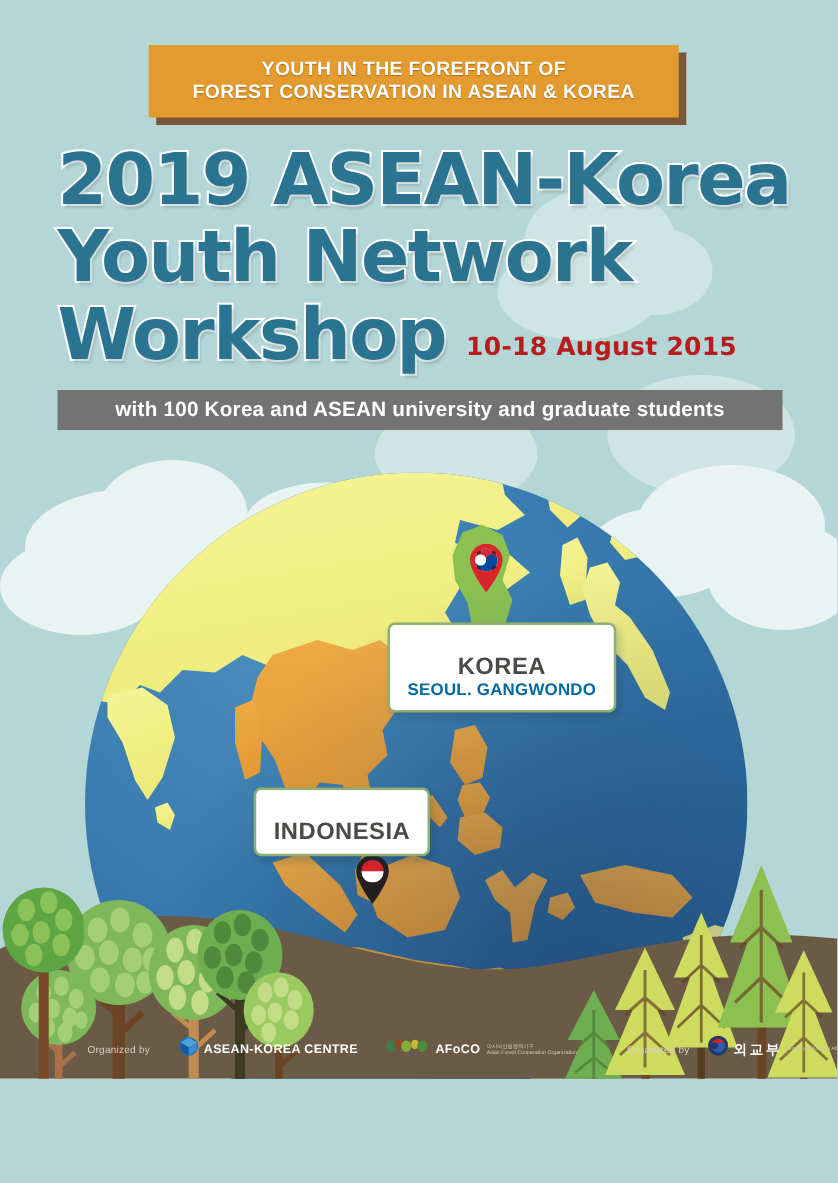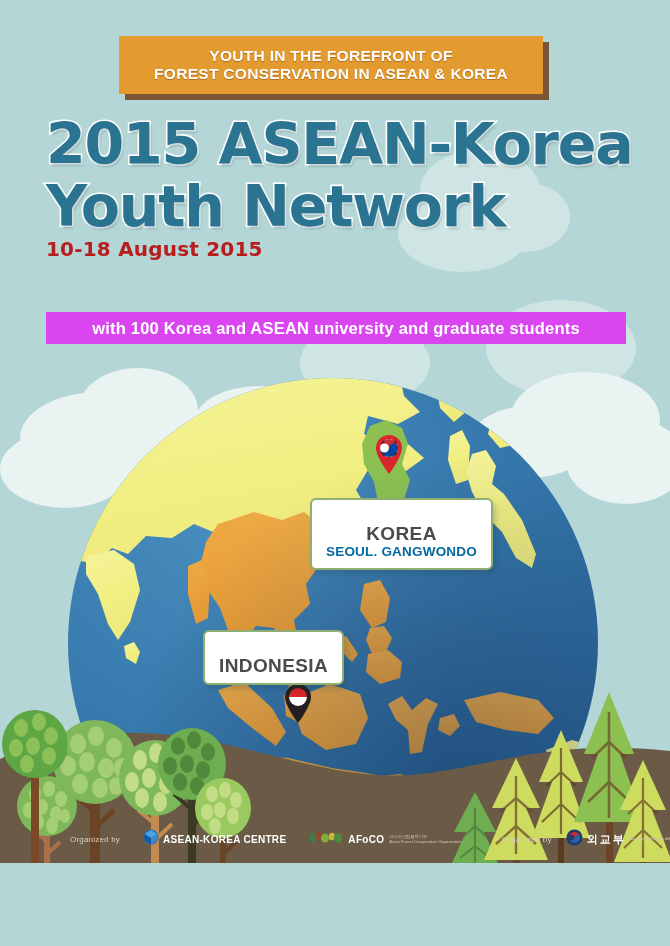--- a/index.html
+++ b/index.html
@@ -66,21 +66,21 @@
     color:#b91c1c;
     letter-spacing:.2px;
     padding-bottom:10px;
     white-space:nowrap;
   }
 
   
   #band {
     position:absolute; left:46px; top:312px;
     width:580px; height:32px;
-    background:#d946ef;
+    background:#737373;
     display:flex; align-items:center; justify-content:center;
   }
   #band span {
     color:#ffffff; font-weight:bold; font-size:16.5px;
     letter-spacing:.2px; white-space:nowrap;
   }
 
   
   #globe {
     position:absolute; left:68px; top:378px;
@@ -160,23 +160,24 @@
     <div class="cloud w" style="left:196px;top:386px;width:130px;height:66px;"></div>
   </div>
 
   <div id="hdr-shadow"></div>
   <div id="hdr-box">
     <div class="hl">YOUTH IN THE FOREFRONT OF</div>
     <div class="hl">FOREST CONSERVATION  IN ASEAN &amp; KOREA</div>
   </div>
 
   <div id="title">
-    <div class="tline">2015 ASEAN-Korea</div>
+    <div class="tline">2019 ASEAN-Korea</div>
     <div class="tline">Youth Network</div>
     <div id="line3wrap">
+      <div class="tline">Workshop</div>
       <div id="date">10-18 August 2015</div>
     </div>
   </div>
 
   <div id="band">
     <span>with 100 Korea and ASEAN university and graduate students</span>
   </div>
 
   <div id="globe">
     <svg viewBox="0 0 530 530" xmlns="http://www.w3.org/2000/svg">

